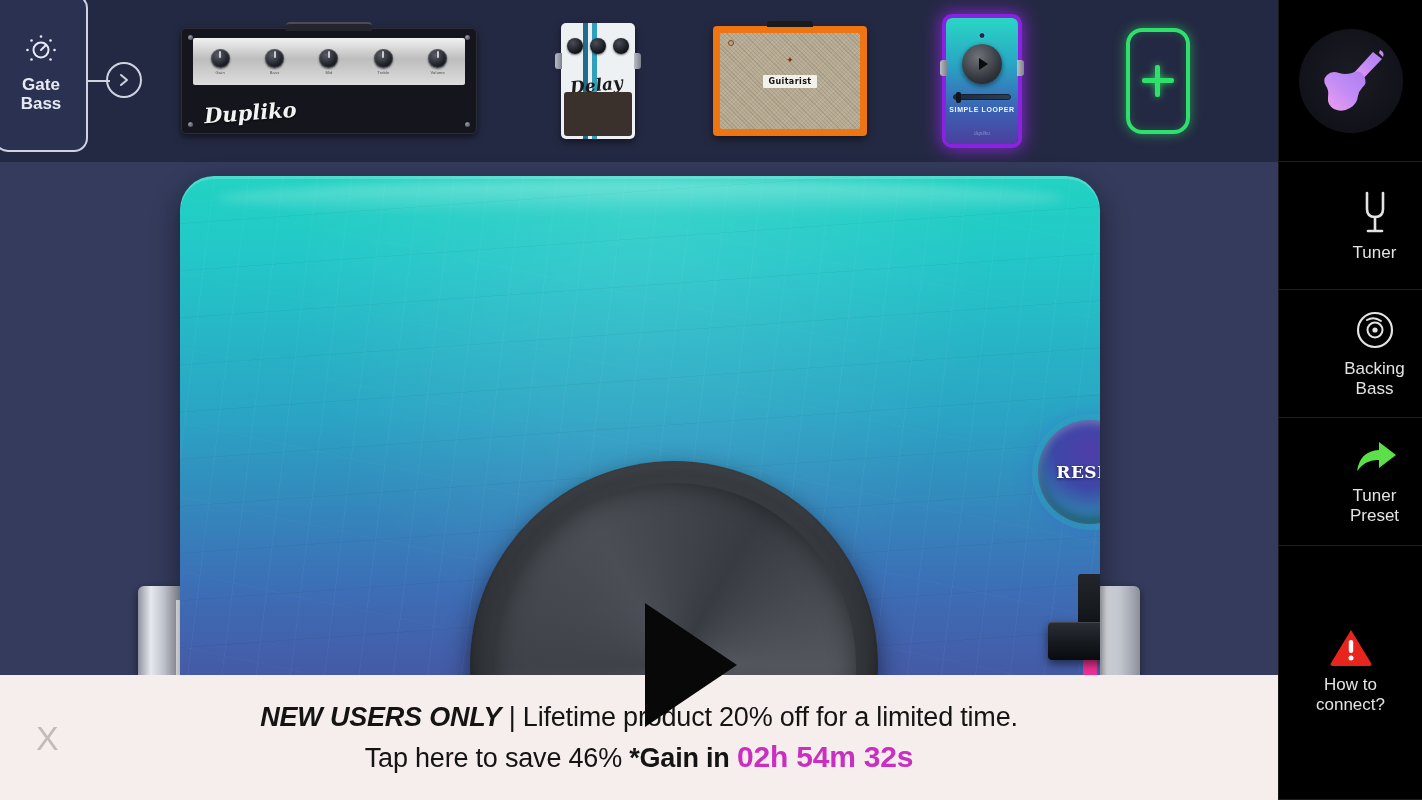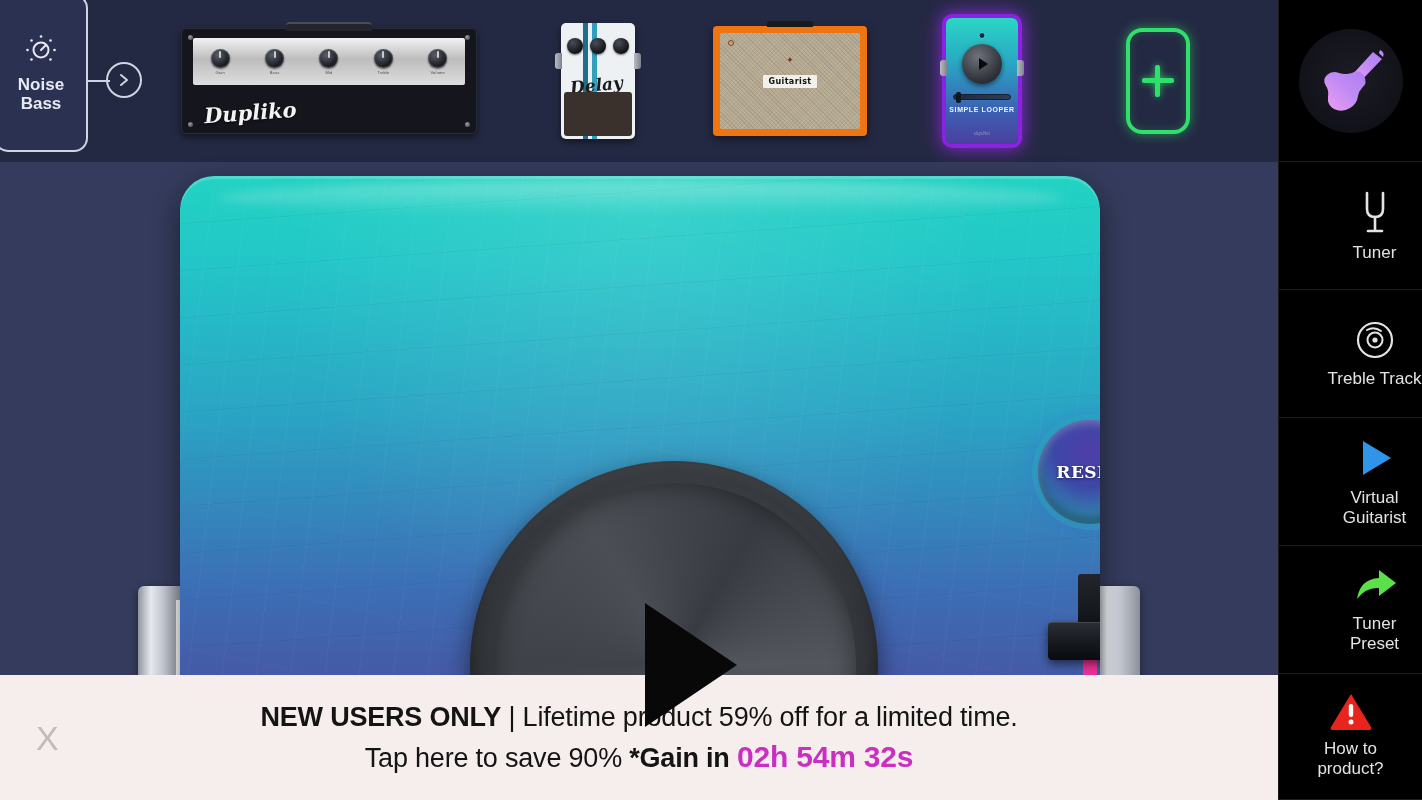--- a/index.html
+++ b/index.html
@@ -302,21 +302,21 @@
     background:#f6eeec; cursor:pointer;
     display:flex; align-items:center; justify-content:center;
   }
   #banner-close {
     position:absolute; left:36px; top:50%; transform:translateY(-50%);
     color:#c4bbb9; font-size:34px; font-weight:400; line-height:1; cursor:pointer;
     font-family:"Liberation Sans", sans-serif;
   }
   #banner-text { text-align:center; color:#141414; }
   #banner-line1 { font-size:27px; line-height:40px; letter-spacing:-.2px; }
-  #banner-line1 b { font-weight:800; }
+  #banner-line1 b { font-weight:800;font-style:italic; }
   #banner-line2 { font-size:27px; line-height:40px; letter-spacing:-.2px; }
   #banner-line2 b { font-weight:800; }
   .timer { color:#c92fc0; font-weight:800; font-size:30px; }
 </style>
 </head>
 <body>
 
 <div id="app">
 
   <div id="chain-bar">
@@ -331,21 +331,21 @@
               <circle cx="26.5" cy="7.5" r="1.3"></circle>
             <circle cx="30.5" cy="17" r="1.3"></circle>
               <circle cx="26.5" cy="26.5" r="1.3"></circle>
             <circle cx="7.5" cy="26.5" r="1.3"></circle>
               <circle cx="3.5" cy="17" r="1.3"></circle>
             <circle cx="7.5" cy="7.5" r="1.3"></circle>
           </g>
         </svg>
       </div>
       <div id="ng-label">
-        <span>Noise</span>
+        <span>Gate</span>
         <span>Bass</span>
       </div>
     </div>
 
     <div id="connector-line"></div>
     <div id="connector-circle">
       <svg width="16" height="16" viewBox="0 0 16 16">
         <polyline points="5,3 11,8 5,13" fill="none" stroke="#cfd3e2" stroke-width="2" stroke-linecap="round" stroke-linejoin="round"></polyline>
       </svg>
     </div>
@@ -491,53 +491,47 @@
       <div class="side-label">Tuner</div>
     </div>
 
     <div class="side-item" id="side-backing">
       <svg width="42" height="42" viewBox="0 0 42 42">
         <circle cx="21" cy="21" r="17" fill="none" stroke="#e3e3e3" stroke-width="2.2"></circle>
         <circle cx="21" cy="21" r="7.5" fill="none" stroke="#e3e3e3" stroke-width="2"></circle>
         <circle cx="21" cy="21" r="2.6" fill="#e3e3e3"></circle>
         <path d="M13 11 q7 -4 14 1" fill="none" stroke="#e3e3e3" stroke-width="2" stroke-linecap="round"></path>
       </svg>
-      <div class="side-label">Treble Track</div>
-    </div>
-
-    <div class="side-item" id="side-vg">
-      <svg width="48" height="44" viewBox="0 0 48 44">
-        <path d="M12 5 L40 22 L12 39 Z" fill="#2f95e8"></path>
-      </svg>
-      <div class="side-label">Virtual Guitarist</div>
-    </div>
+      <div class="side-label">Backing Bass</div>
+    </div>
+
 
     <div class="side-item" id="side-save">
       <svg width="48" height="40" viewBox="0 0 48 40">
         <path d="M6 33 q3 -20 22 -21 L28 4 L45 17 L28 30 L28 22 q-13 -1 -22 11 Z" fill="#5ce04a"></path>
       </svg>
       <div class="side-label">Tuner Preset</div>
     </div>
 
     <div class="side-item" id="side-help">
       <svg width="44" height="40" viewBox="0 0 44 40">
         <path d="M22 3 L42 36 q1.5 3 -2 3 L4 39 q-3.5 0 -2 -3 Z" fill="#e8251c"></path>
         <rect x="19.8" y="13" width="4.4" height="13" rx="2.2" fill="#fff"></rect>
         <circle cx="22" cy="31" r="2.5" fill="#fff"></circle>
       </svg>
       <div class="side-label" style="white-space:pre-line">How to
-product?</div>
+connect?</div>
     </div>
   </div>
 
   <div id="banner">
     <div id="banner-close">X</div>
     <div id="banner-text">
       <div id="banner-line1">
-        <b>NEW USERS ONLY</b><span> | </span><span>Lifetime product 59% off for a limited time.</span>
+        <b>NEW USERS ONLY</b><span> | </span><span>Lifetime product 20% off for a limited time.</span>
       </div>
       <div id="banner-line2">
-        <span>Tap here to save 90% </span><b>*Gain in </b><span class="timer">02h 54m 32s</span>
+        <span>Tap here to save 46% </span><b>*Gain in </b><span class="timer">02h 54m 32s</span>
       </div>
     </div>
   </div>
 
 </div>
 
 </body></html>

